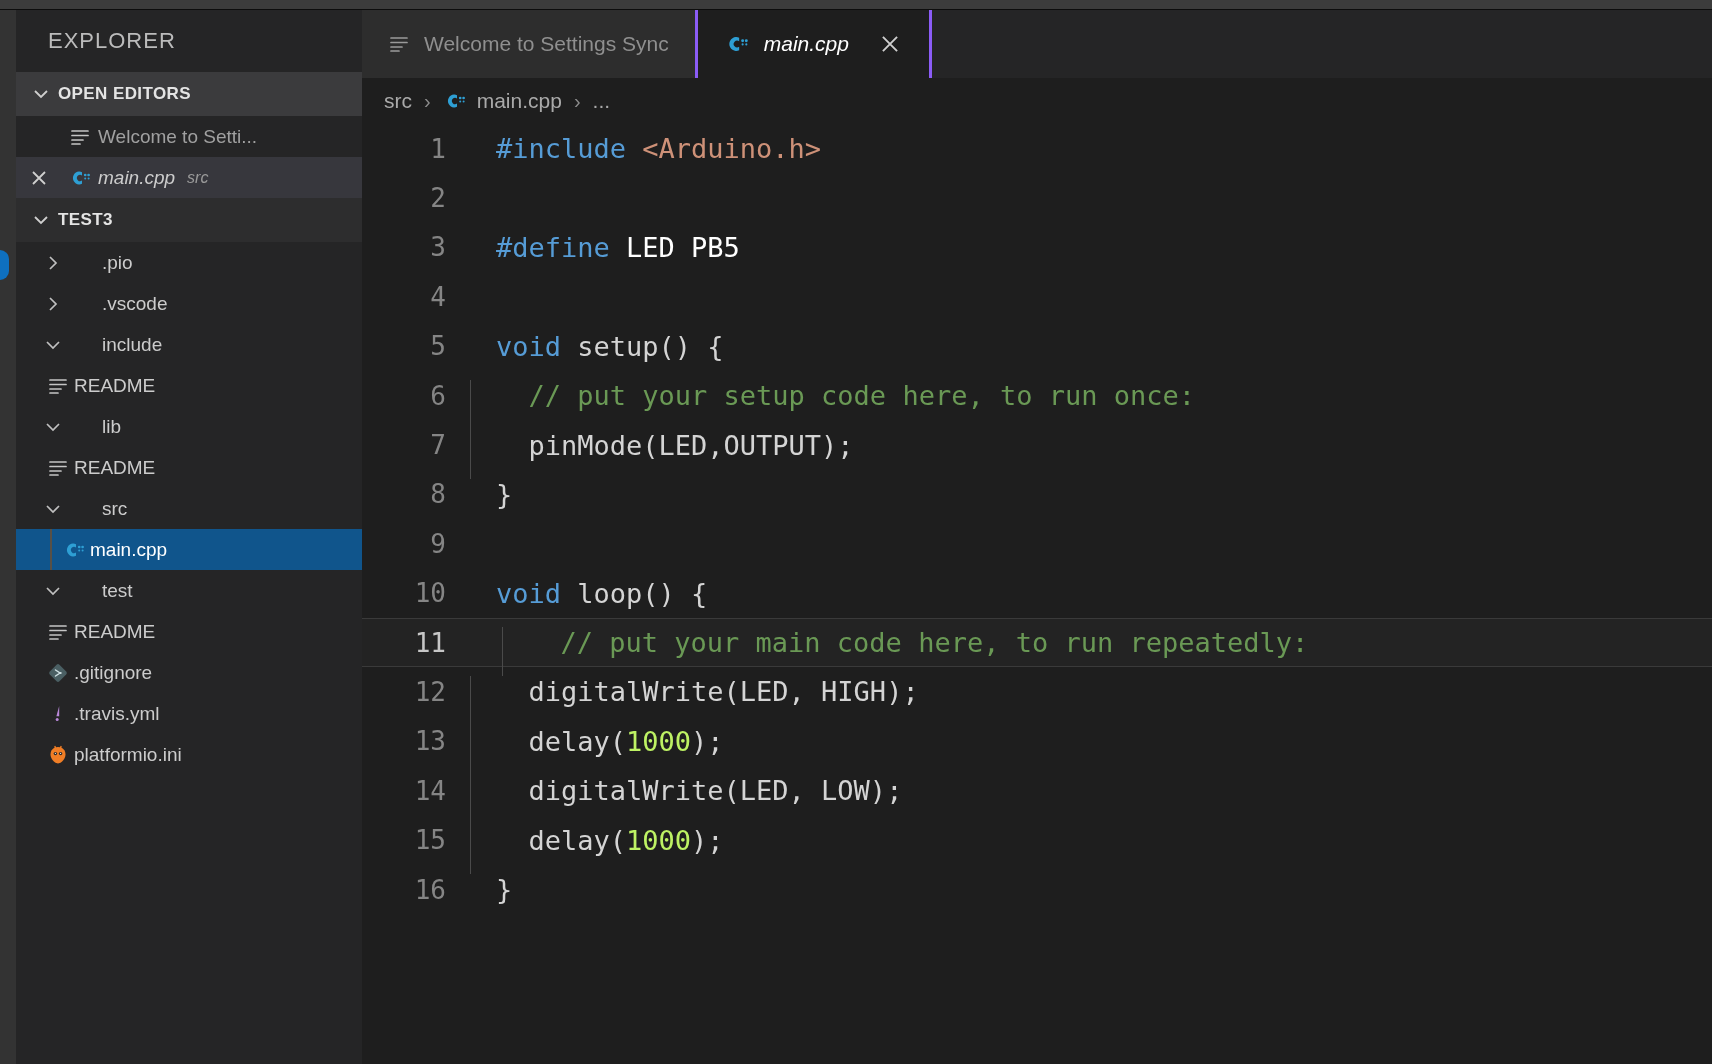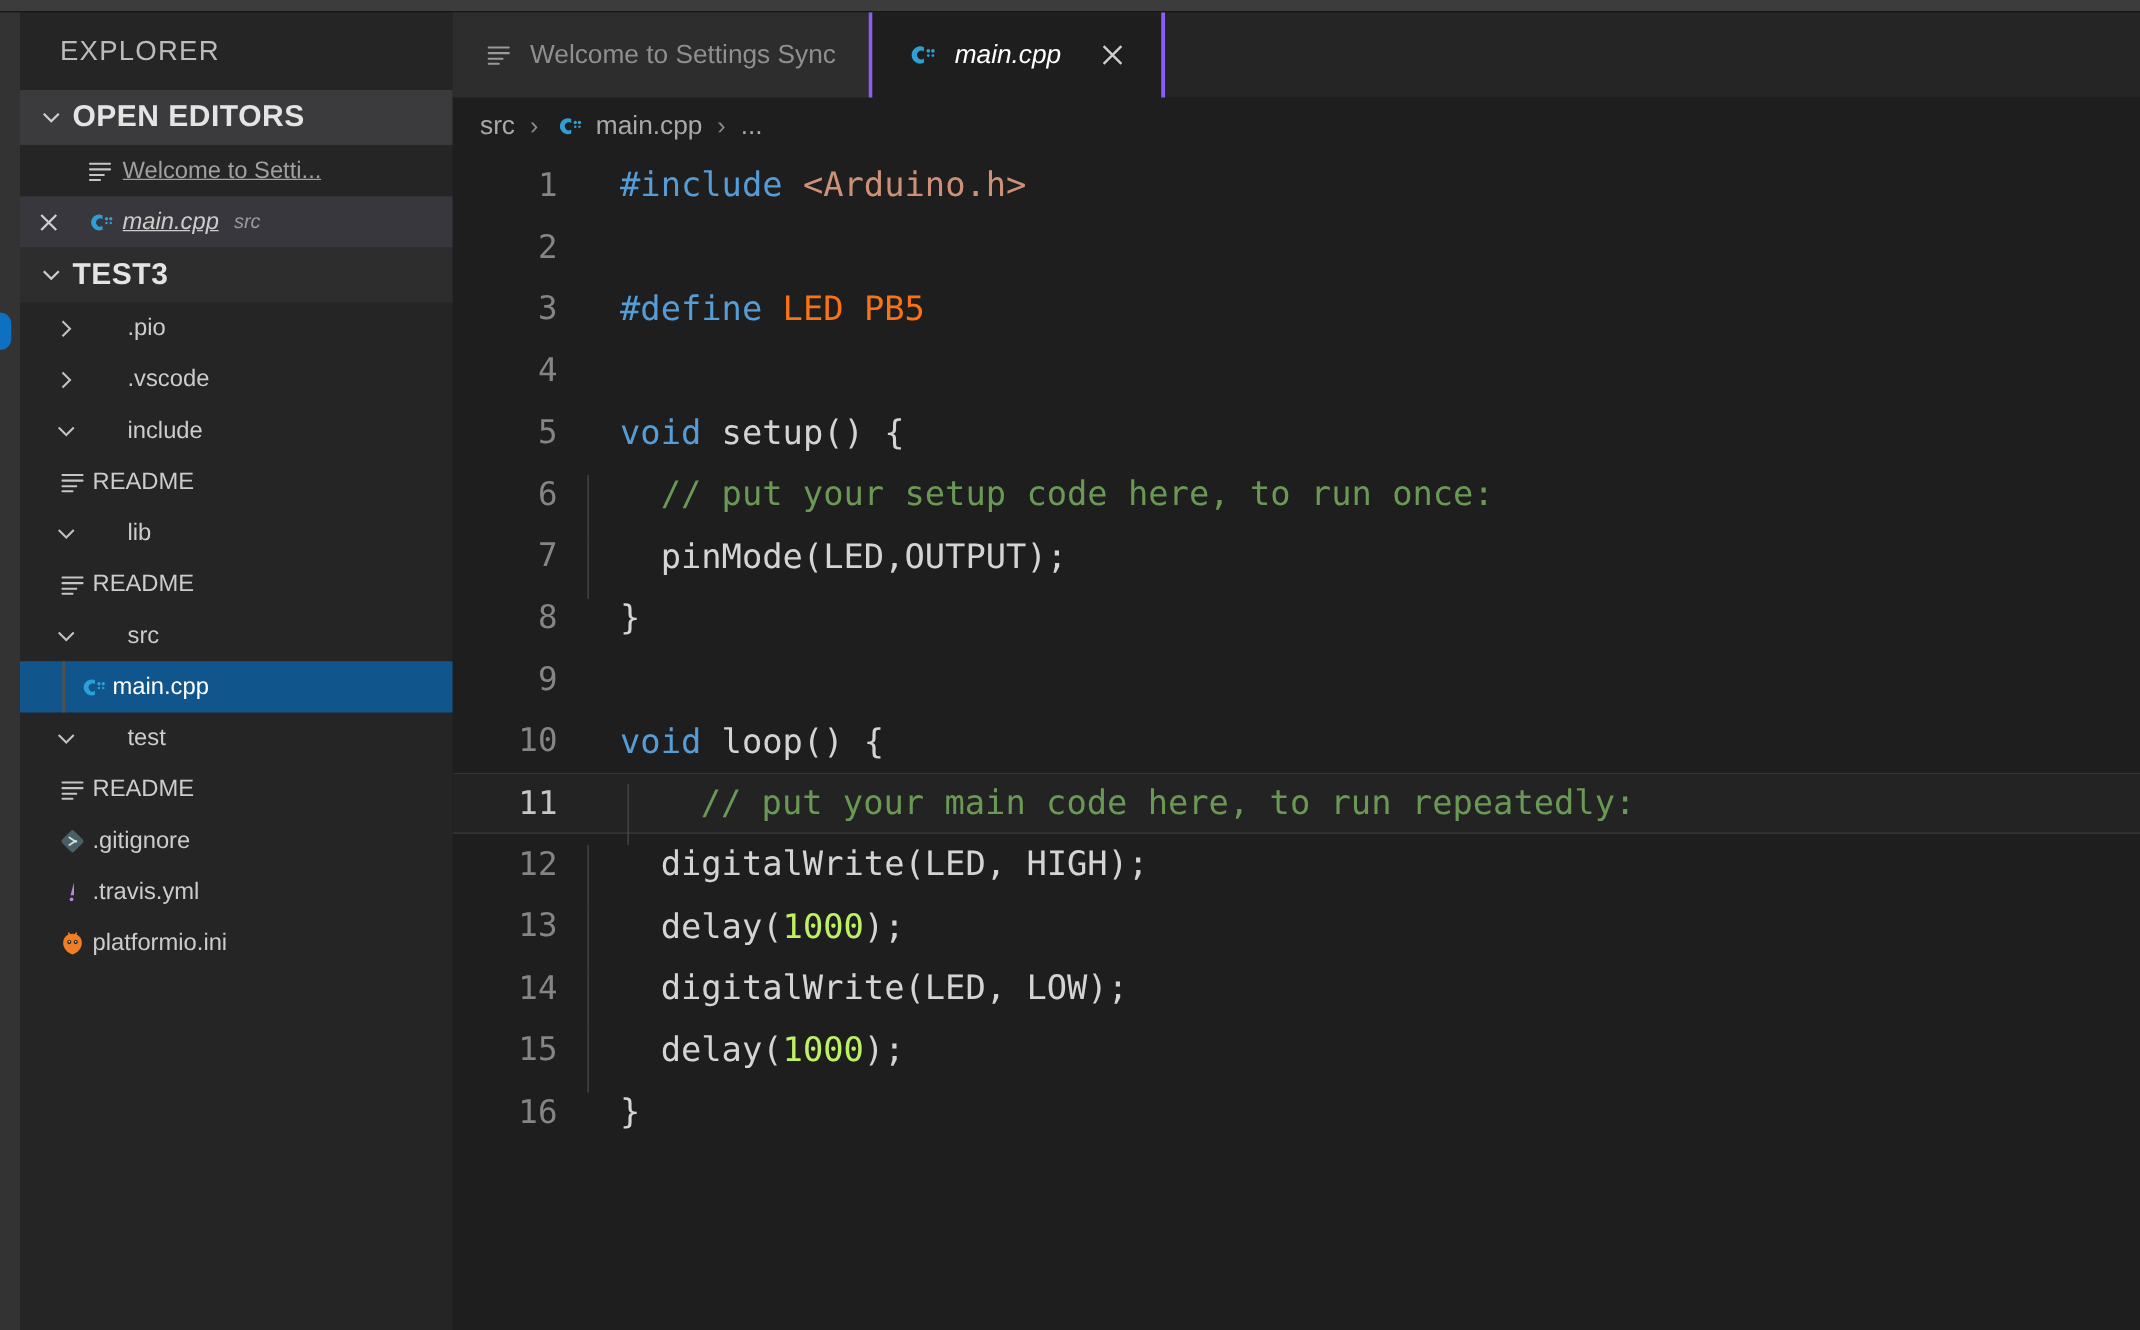--- a/index.html
+++ b/index.html
@@ -32,39 +32,39 @@
     display:flex; flex-direction:column; min-height:0;
     position:relative; z-index:2;
   }
   .sidebar-title {
     height:62px; flex:0 0 62px; display:flex; align-items:center;
     padding-left:32px; color:#bbbbbb; font-size:22px; letter-spacing:1.0px;
     font-weight:400;
   }
   .section-header {
     height:44px; flex:0 0 44px; display:flex; align-items:center;
-    background:#3b3b3d; color:#e4e4e4; font-size:24px; font-weight:700;
+    background:#3b3b3d; color:#e4e4e4; font-size:17px; font-weight:700;
     letter-spacing:.4px; padding-left:8px;
   }
   .section-header.tree-root { background:#2d2d2e; }
   .chev {
     width:34px; flex:0 0 34px; display:flex; align-items:center; justify-content:center;
   }
   .chev svg { display:block; }
   .open-editors-list { background:#252526; }
 
   .row {
     height:41px; display:flex; align-items:center; color:#cccccc;
     font-size:19px; white-space:nowrap; position:relative;
   }
   .row.oe { padding-left:0; }
   .row .closeico { width:46px; flex:0 0 46px; display:flex; align-items:center; justify-content:center; }
   .row .spacer46 { width:46px; flex:0 0 46px; }
   .row .ico { width:36px; flex:0 0 36px; display:flex; align-items:center; justify-content:center; }
-  .row .label { overflow:hidden; text-overflow:ellipsis;text-decoration:underline; }
+  .row .label { overflow:hidden; text-overflow:ellipsis; }
   .row .desc { color:#9a9a9a; font-size:16px; font-style:italic; margin-left:12px; }
   .row.selected-oe { background:#37373d; }
   .row.italic .label { font-style:italic; }
   .row.dim .label { color:#a0a0a0; }
 
   .tree-row { height:41px; display:flex; align-items:center; color:#cccccc; font-size:19px; white-space:nowrap; }
   .tree-row .twisty { width:34px; flex:0 0 34px; display:flex; align-items:center; justify-content:center; }
   .tree-row .fico { width:32px; flex:0 0 32px; display:flex; align-items:center; justify-content:center; }
   .tree-row.selected { background:#10558c; color:#ffffff; }
   .indent-1 { padding-left:20px; }
@@ -104,21 +104,21 @@
   .lnum.cur { color:#c6c6c6; }
   .ltext { white-space:pre; position:relative; padding-left:26px; }
   .ind-guide {
     position:absolute; left:0; top:0; width:1px; height:49.4px; background:#4a4a4a;
   }
   .k  { color:#569cd6; }   
   .s  { color:#ce9178; }   
   .c  { color:#6a9955; }   
   .n  { color:#bef264; }   
   .p  { color:#d4d4d4; }   
-  .m  { color:#f97316;margin-top:26px; }   
+  .m  { color:#ffffff;margin-top:26px; }   
 </style>
 </head>
 <body>
 
 <div class="app">
 
   <div class="titlebar"></div>
 
   <div class="body-row">
 

